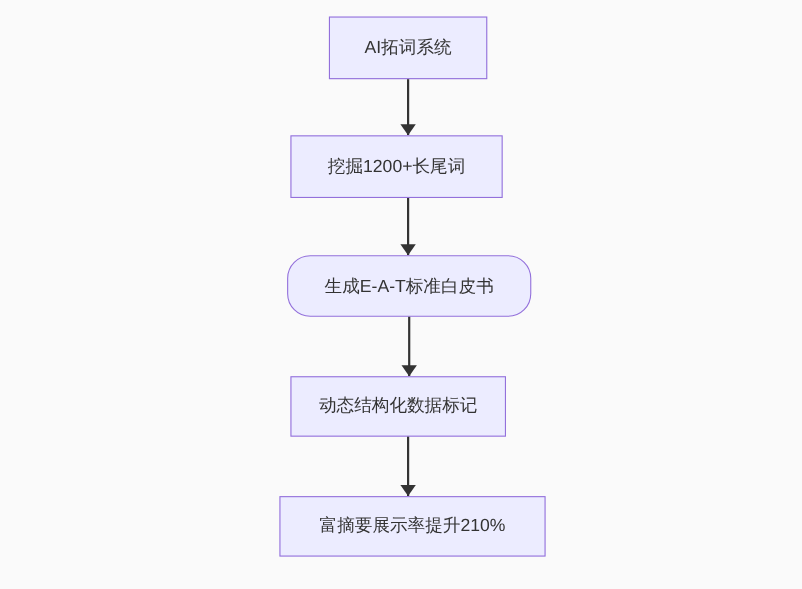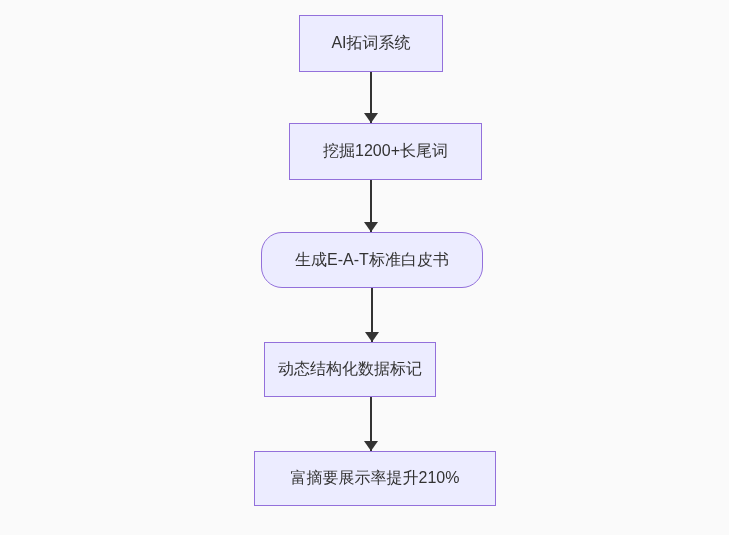--- a/index.html
+++ b/index.html
@@ -26,23 +26,23 @@
     border: 1.5px solid var(--node-border);
     display: flex;
     align-items: center;
     justify-content: center;
     color: var(--text);
     font-size: 16px;
     text-align: center;
     white-space: nowrap;
   }
   .n1 { left: 299px; top: 15px;  width: 144px; height: 57px; }
-  .n2 { left: 289px; top: 123px; width: 193px; height: 57px; }
+  .n2 { left: 264px; top: 123px; width: 193px; height: 57px; }
   .n3 { left: 261px; top: 232px; width: 222px; height: 56px; border-radius: 21px; }
-  .n4 { left: 264px; top: 342px; width: 172px; height: 55px; }
+  .n4 { left: 264px; top: 342px; width: 196px; height: 55px; }
   .n5 { left: 254px; top: 451px; width: 242px; height: 55px; align-items: center; }
   .arrow {
     position: absolute;
     width: 2px;
     background: var(--arrow);
   }
   .arrow::after {
     content: "";
     position: absolute;
     bottom: 0;

